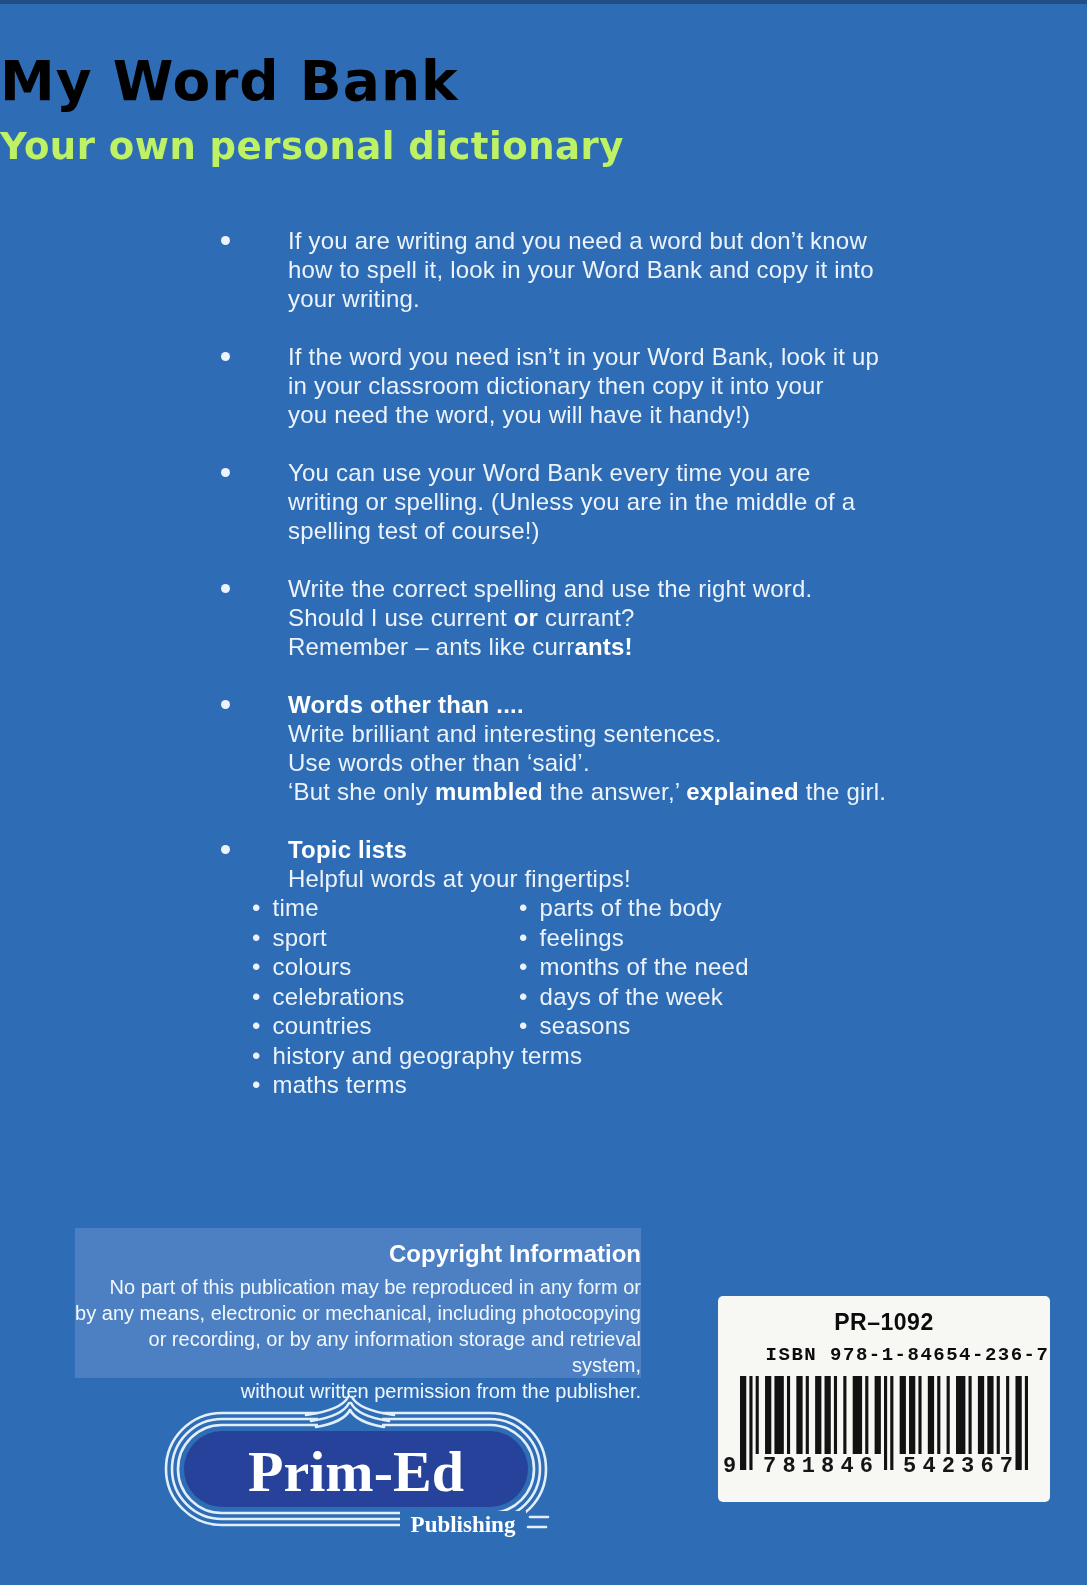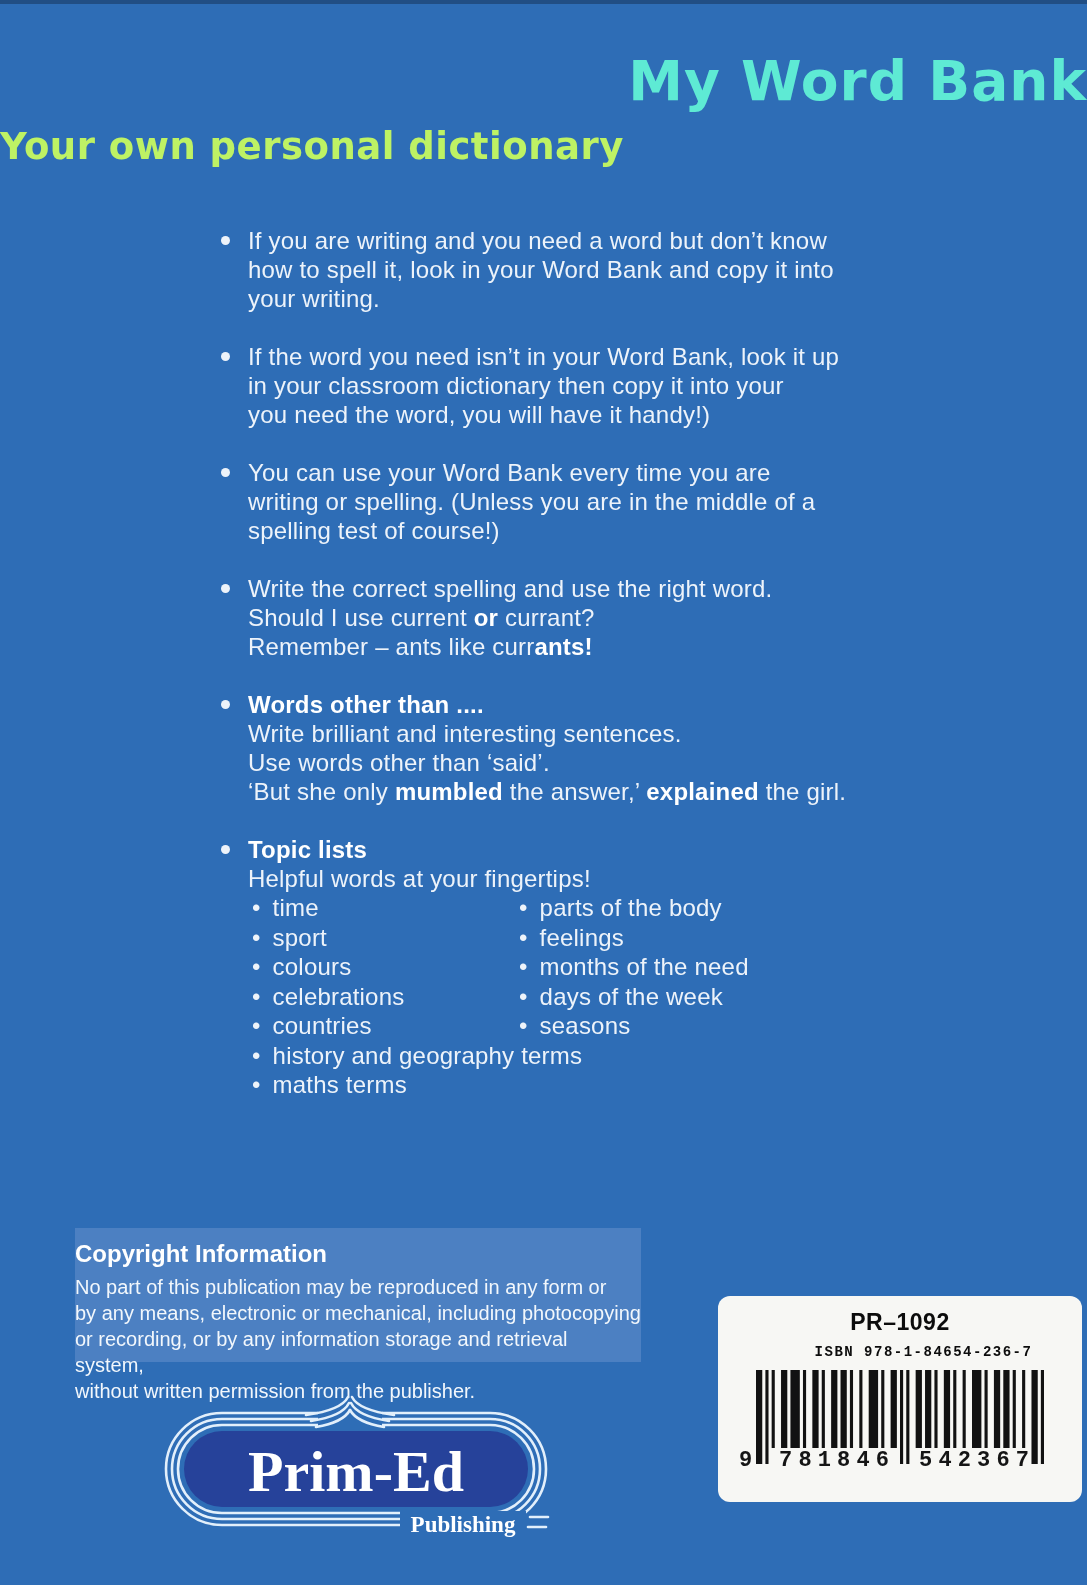--- a/index.html
+++ b/index.html
@@ -4,63 +4,63 @@
 <style>
   html,body{margin:0;padding:0;}
   body{
     width:1087px;height:1585px;position:relative;overflow:hidden;
     background:#2e6db6;
     font-family:"Liberation Sans",sans-serif;
   }
   .top-edge{position:absolute;top:0;left:0;width:100%;height:4px;background:rgba(10,20,40,.35);}
 
   .title{
-    position:absolute;top:50px;left:0;width:100%;text-align:right;
+    position:absolute;top:50px;left:0;width:100%;text-align:left;
     font-family:"DejaVu Sans",sans-serif;font-weight:bold;
-    font-size:55px;line-height:62px;color:#5eead4;letter-spacing:1px;
+    font-size:55px;line-height:62px;color:#000000;letter-spacing:1px;
   }
   .subtitle{
     position:absolute;top:124px;left:0;width:100%;text-align:left;
     font-family:"DejaVu Sans",sans-serif;font-weight:bold;
     font-size:37px;line-height:46px;color:#bef264;letter-spacing:0.5px;
   }
 
   .content{
     position:absolute;left:248px;top:226px;width:680px;
     color:#edf3fa;font-size:24px;line-height:29px;letter-spacing:0.2px;
   }
   .bullet-item{position:relative;margin-bottom:29px;}
   .bullet-dot{
     position:absolute;left:-27px;top:10px;width:9px;height:9px;
     border-radius:50%;background:#edf3fa;
   }
-  .text-line{white-space:nowrap;}
+  .text-line{white-space:nowrap;margin-left:40px;}
   .text-line b{font-weight:bold;color:#ffffff;}
 
   .topic-grid{display:grid;grid-template-columns:267px 1fr;}
   .topic-item{line-height:29.5px;padding-left:4px;white-space:nowrap;}
   .topic-item.full{grid-column:1 / -1;}
   .mini-bullet{display:inline-block;margin-right:12px;background:none;position:static;width:auto;height:auto;}
 
   .copyright-box{
-    position:absolute;left:75px;top:1228px;width:566px;height:134px;
-    background:#4c80c2;color:#f2f7fc;text-align:left;
+    position:absolute;left:75px;top:1228px;width:566px;height:150px;
+    background:#4c80c2;color:#f2f7fc;text-align:right;
   }
   .copyright-title{padding-top:12px;font-size:24px;line-height:28px;font-weight:bold;color:#ffffff;}
   .copyright-body{margin-top:6px;}
   .copyright-line{font-size:20px;line-height:26px;}
 
   .barcode-panel{
-    position:absolute;left:718px;top:1296px;width:364px;height:206px;
-    background:#f7f7f4;border-radius:12px;text-align:center;color:#0c0c0c;
+    position:absolute;left:718px;top:1296px;width:332px;height:206px;
+    background:#f7f7f4;border-radius:5px;text-align:center;color:#0c0c0c;
   }
   .product-code{margin-top:13px;font-size:23px;line-height:26px;font-weight:bold;letter-spacing:0.5px;}
   .isbn{
     margin-top:9px;font-family:"Liberation Mono",monospace;
-    font-size:14px;font-weight:bold;letter-spacing:1.5px;white-space:nowrap;padding-left:47px;
+    font-size:19px;font-weight:bold;letter-spacing:1.5px;white-space:nowrap;padding-left:47px;
   }
   .barcode-wrap{position:relative;width:292px;height:106px;margin:10px auto 0;}
   #barcode-bars{display:block;}
   .barcode-digits{
     position:absolute;left:0;top:74px;width:292px;height:28px;
     font-family:"Liberation Mono",monospace;font-size:22px;font-weight:bold;color:#151515;
   }
   .d-left{position:absolute;left:-15px;top:4px;}
   .d-group{position:absolute;top:4px;width:116px;display:flex;justify-content:space-around;}
   .d-g1{left:22px;}

